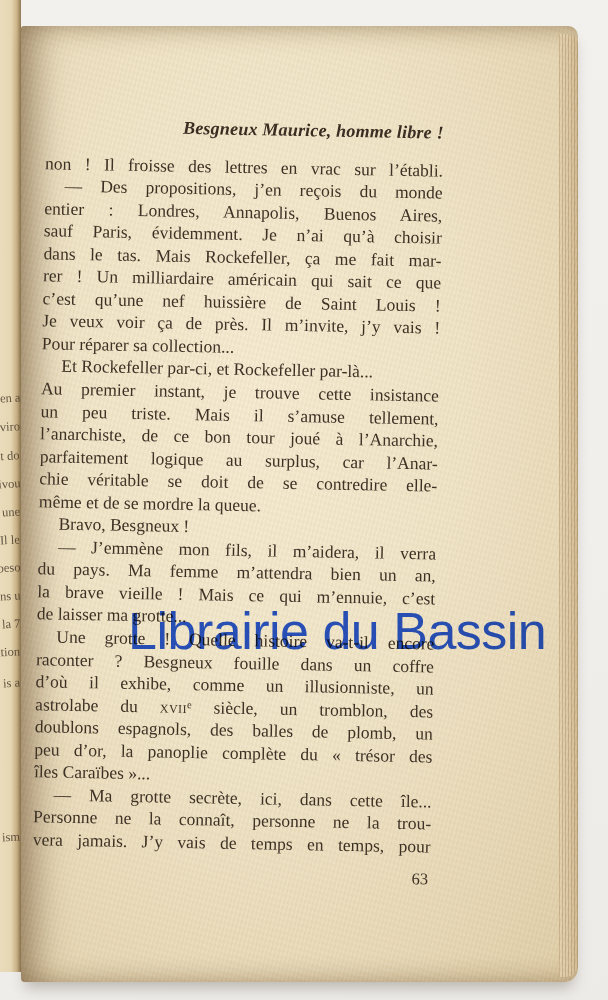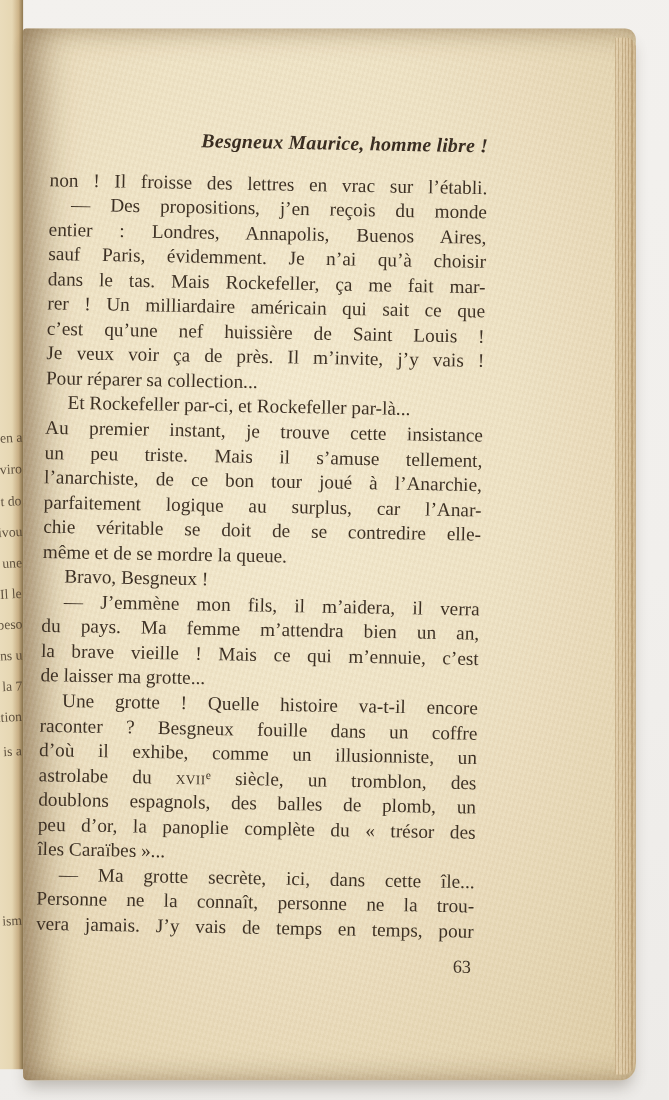--- a/index.html
+++ b/index.html
@@ -125,13 +125,14 @@
           <div class="line just">peu d’or, la panoplie complète du « trésor des</div>
           <div class="line">îles Caraïbes »...</div>
           <div class="line just ind">— Ma grotte secrète, ici, dans cette île...</div>
           <div class="line just">Personne ne la connaît, personne ne la trou-</div>
           <div class="line just">vera jamais. J’y vais de temps en temps, pour</div>
         </div>
       <div class="page-number">63</div>
     </div>
   </div>
 
+  <div class="watermark" style="color: rgb(42, 88, 232);">Librairie du Bassin</div>
 </div>
 
 </body></html>

